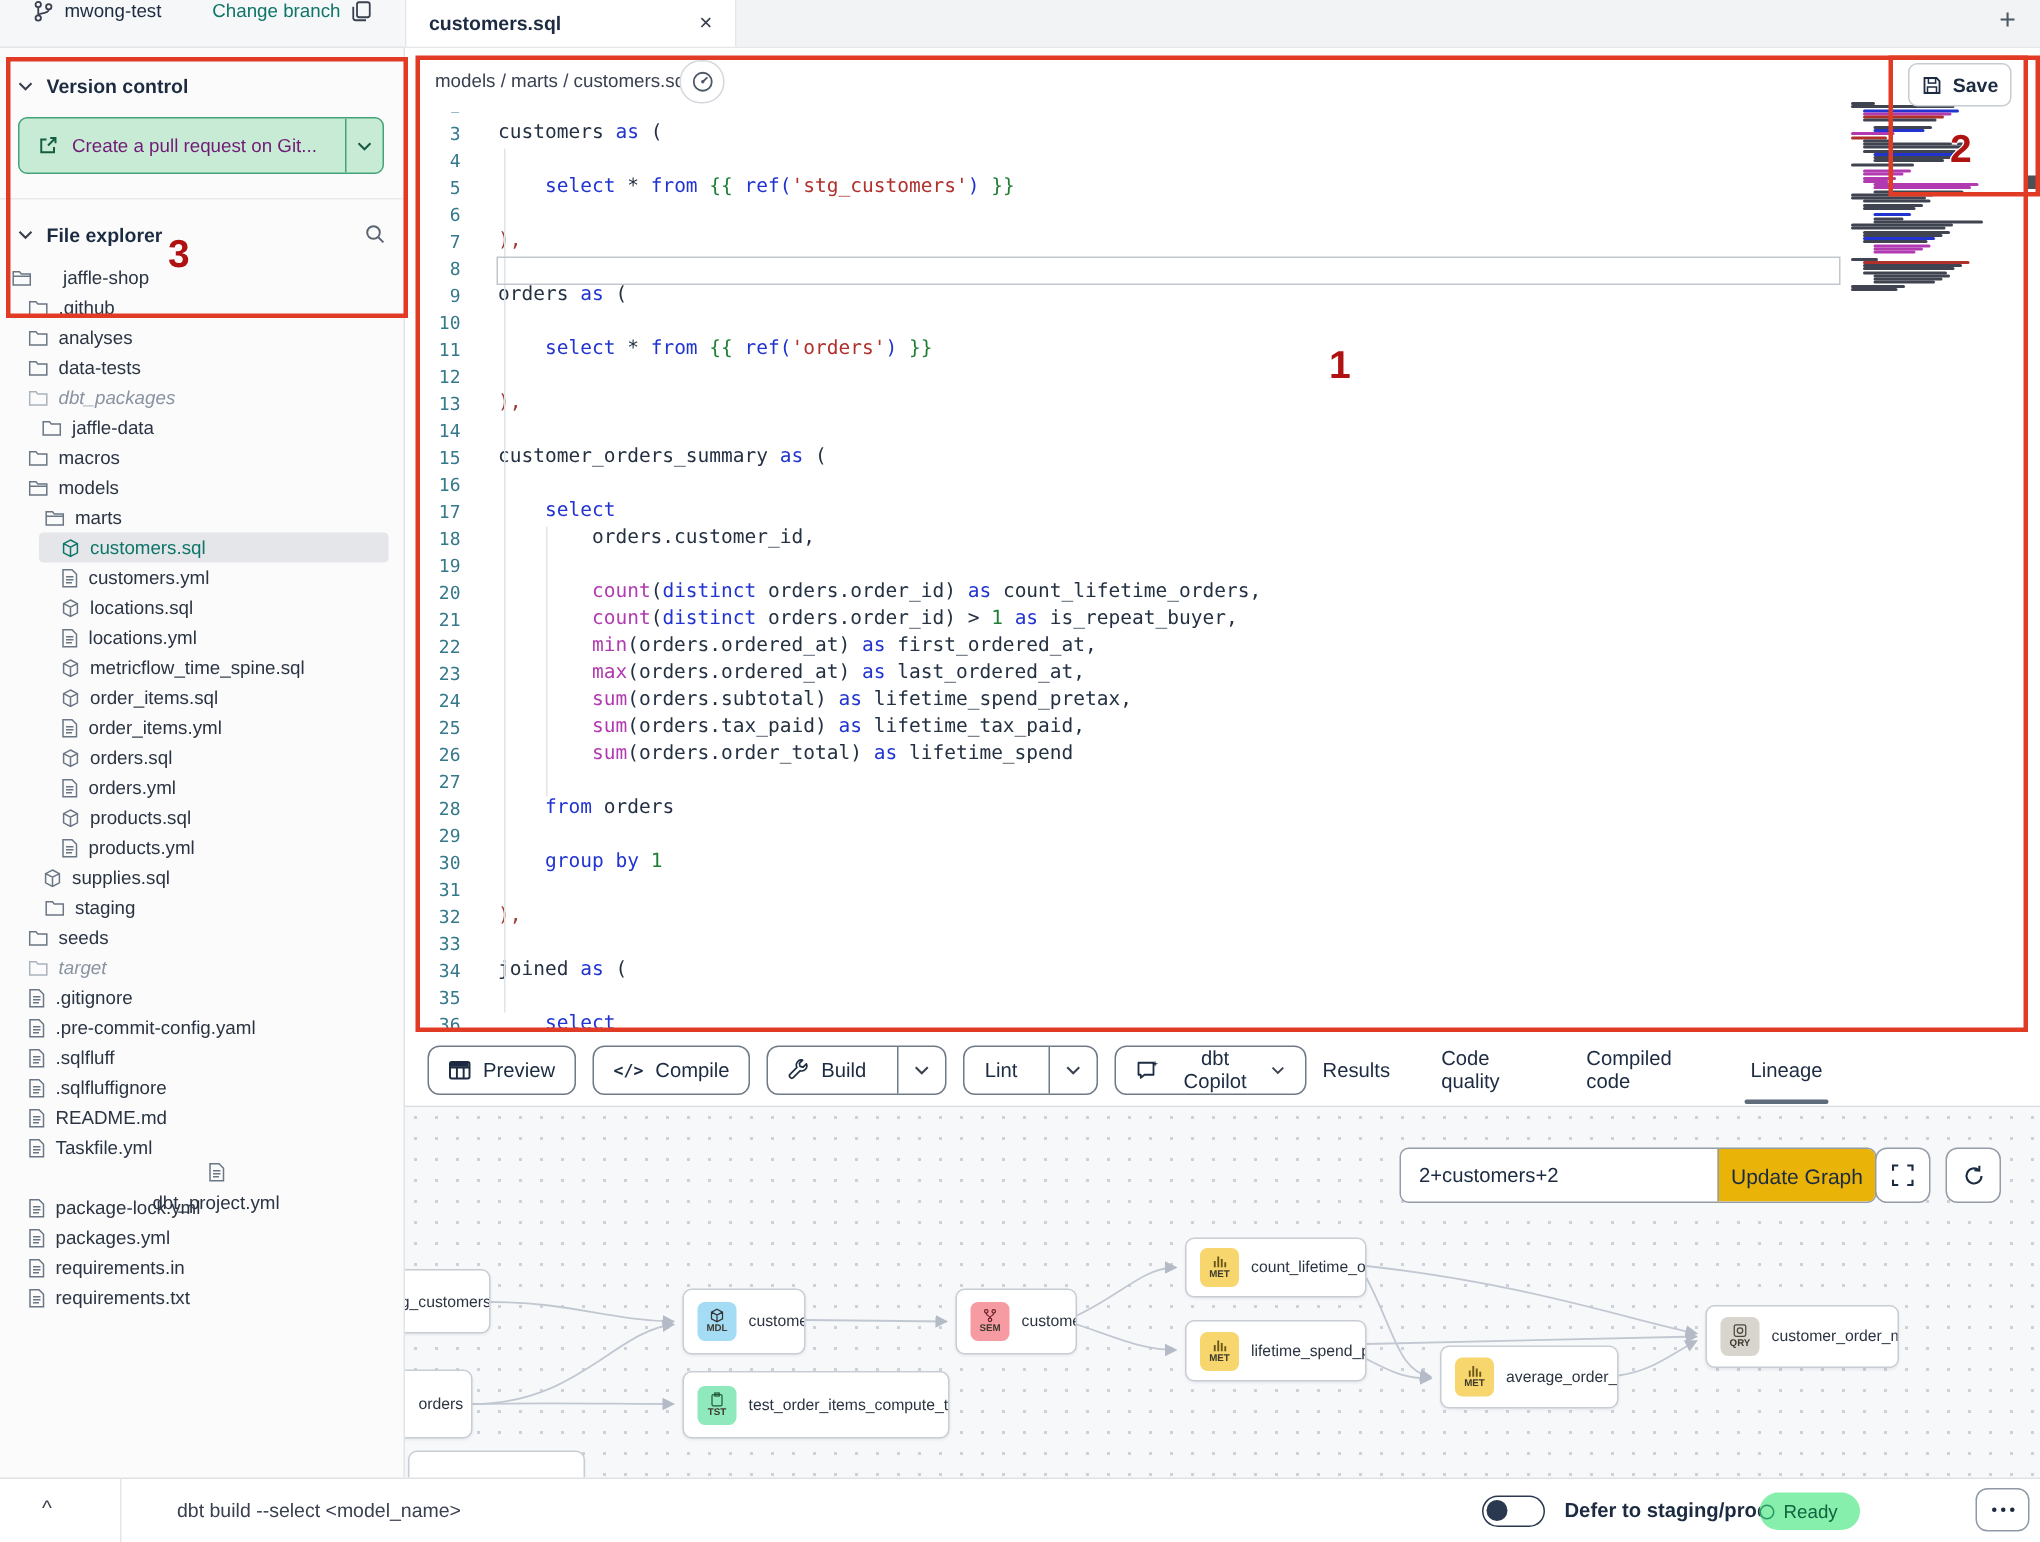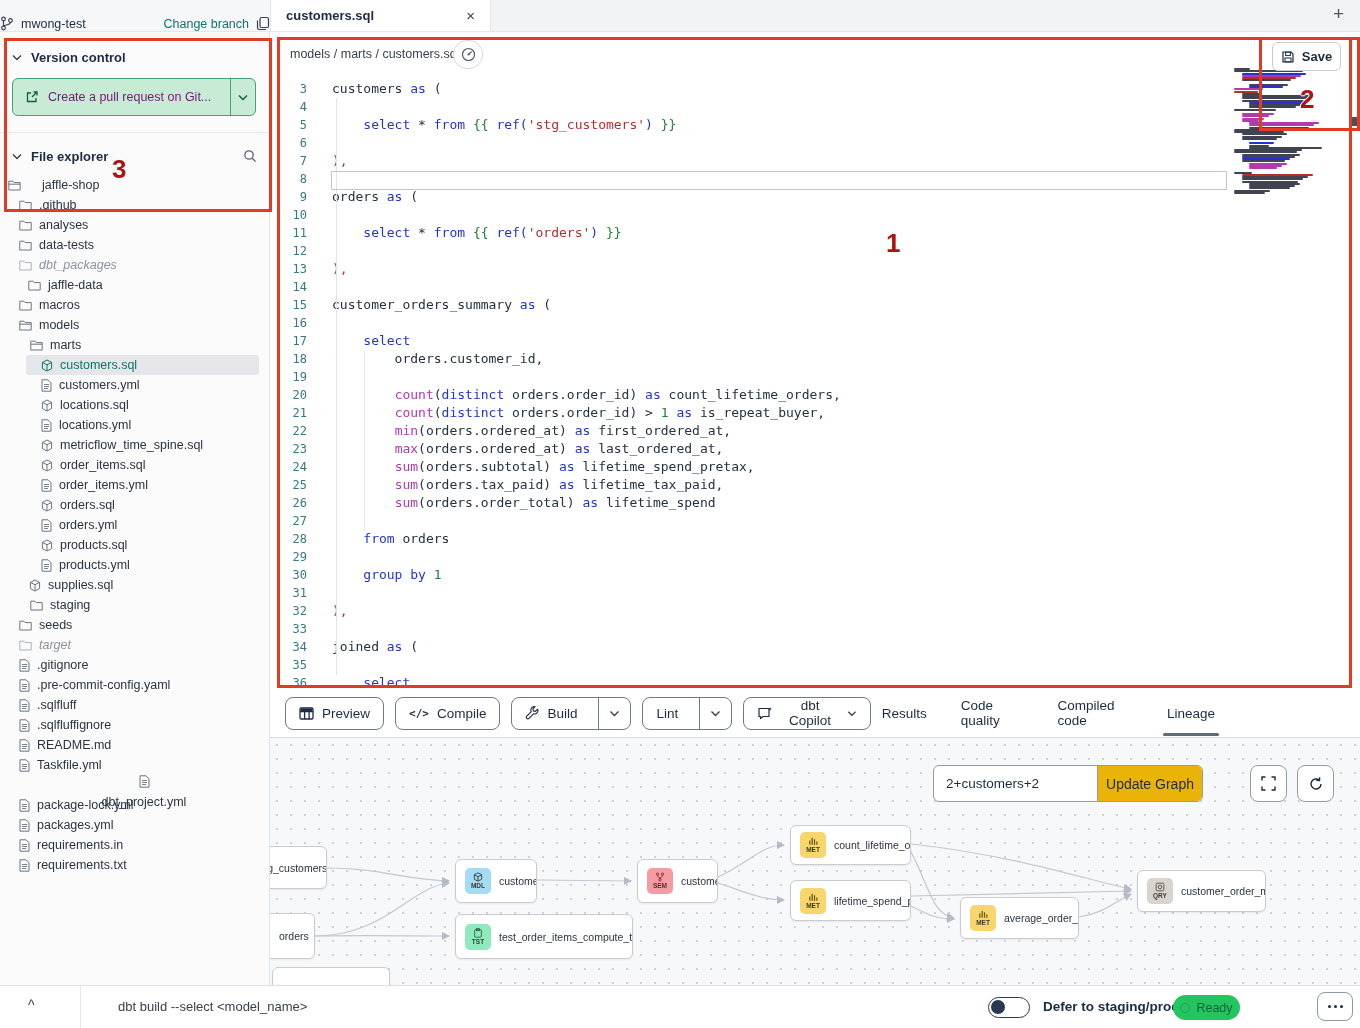--- a/index.html
+++ b/index.html
@@ -3,21 +3,21 @@
 <meta charset="utf-8">
 <style>
   html,body{margin:0;padding:0}
   #app{position:relative;width:1360px;height:1028px;background:#fff;overflow:hidden;
        font-family:"Liberation Sans",sans-serif;color:#1c2b41;-webkit-font-smoothing:antialiased}
   svg{display:block}
 
   
   .topbar{position:absolute;left:0;top:0;width:1360px;height:32px;background:#f6f7f8;
           border-bottom:1px solid #e4e6e8;display:flex;box-sizing:border-box;z-index:5}
-  .topbar-left{width:270px;flex:none;display:flex;align-items:flex-end;gap:7px;padding:0 0;box-sizing:border-box}
+  .topbar-left{width:270px;flex:none;display:flex;align-items:flex-start;gap:7px;padding:0 22px;box-sizing:border-box}
   .branch-name{font-size:12.5px;color:#1c2b41}
   .change-branch{margin-left:auto;font-size:12.5px;color:#0e7569;cursor:pointer}
   .tabstrip{flex:1;display:flex;background:#f2f3f4;position:relative;border-left:1px solid #e4e6e8}
   .tab-active{width:220px;background:#fff;border-right:1px solid #e4e6e8;display:flex;align-items:center;
               padding:0 15px;box-sizing:border-box;font-size:13px;font-weight:700}
   .tab-close{margin-left:auto;font-size:15px;font-weight:400;color:#39404f;cursor:pointer;line-height:1}
   .newtab-btn{position:absolute;right:16px;top:3px;font-size:19px;color:#4d5866;cursor:pointer}
 
   
   .sidebar{position:absolute;left:0;top:32px;width:270px;height:953px;background:#fbfbfc;
@@ -77,21 +77,21 @@
   .code-glyph{font-family:"DejaVu Sans Mono",monospace;font-size:11px;font-weight:700}
   .rtabs{margin-left:auto;margin-right:145px;display:flex;gap:34px;height:100%;align-items:center}
   .rtab{font-size:13.5px;color:#1c2b41;height:100%;display:flex;align-items:center;position:relative;cursor:pointer}
   .rtab.active::after{content:"";position:absolute;left:-4px;right:-4px;bottom:1px;height:3px;background:#5d6b7a;border-radius:2px}
 
   
   .lineage{position:absolute;left:270px;top:737px;right:0;height:248px;overflow:hidden;background:#f7f8fa;
            background-image:radial-gradient(#cdd2da 1px,transparent 1.3px);background-size:14px 14px;
            border-top:1px solid #d9dbdf;box-sizing:border-box;z-index:1}
   .lin-ctl{position:absolute;top:27px;height:37px;display:flex;box-sizing:border-box}
-  .selector-wrap{left:663px;width:270px;border:1px solid #949ca8;border-radius:6px;background:#fff;overflow:hidden}
+  .selector-wrap{left:663px;width:318px;border:1px solid #949ca8;border-radius:6px;background:#fff;overflow:hidden}
   .selector-input{flex:1;display:flex;align-items:center;padding:0 12px;font-size:13.5px;color:#1c2b41}
   .update-btn{width:104px;background:#eab308;border-left:1px solid #949ca8;display:flex;align-items:center;
               justify-content:center;font-size:14px;cursor:pointer}
   .sq-btn{width:37px;border:1px solid #949ca8;border-radius:8px;background:#fff;display:flex;align-items:center;
           justify-content:center;cursor:pointer}
   .edges{position:absolute;left:0;top:0;width:1090px;height:248px}
   .lnode{position:absolute;background:#fff;border:1px solid #c8ccd3;border-radius:6px;
          box-shadow:0 1px 2px rgba(20,30,50,.07);display:flex;align-items:center;gap:8px;padding:0 9px;
          box-sizing:border-box;overflow:hidden;white-space:nowrap;cursor:pointer}
   .lbadge{flex:none;width:26px;height:26px;border-radius:5px;display:flex;flex-direction:column;align-items:center;
@@ -104,22 +104,22 @@
              border-top:1px solid #dfe1e4;box-sizing:border-box;z-index:5}
   .sb-caret{position:absolute;left:28px;top:11px;font-size:14px;color:#39404f;cursor:pointer}
   .sb-div{position:absolute;left:80px;top:0;width:1px;height:42px;background:#e4e6e9}
   .sb-cmd{position:absolute;left:118px;top:13px;font-size:13px;color:#39404f}
   .toggle{position:absolute;left:988px;top:11px;width:42px;height:21px;border:1.5px solid #2a3950;border-radius:12px;
           background:#fff;box-sizing:border-box;cursor:pointer}
   .toggle .knob{position:absolute;left:2px;top:2px;width:14px;height:14px;border-radius:50%;background:#2a3950}
   .sb-defer{position:absolute;left:1043px;top:13px;font-size:13.5px;font-weight:700;color:#1c2b41}
   .sb-help{position:absolute;left:1213px;top:13px;width:15px;height:15px;border:1px solid #5a6472;border-radius:50%;
            font-size:10px;color:#5a6472;display:flex;align-items:center;justify-content:center;box-sizing:border-box}
-  .ready-pill{position:absolute;left:1173px;top:9px;width:67px;height:25px;background:#22c55e;border-radius:13px;
-              display:flex;align-items:center;justify-content:center;gap:6px;font-size:12.5px;color:#11643f}
+  .ready-pill{position:absolute;left:1173px;top:9px;width:67px;height:25px;background:#86efac;border-radius:13px;
+              display:flex;align-items:center;justify-content:flex-start;gap:6px;font-size:12.5px;color:#11643f}
   .ready-dot{width:10px;height:10px;border:1.4px solid #2a9765;border-radius:50%;box-sizing:border-box}
   .more-btn{position:absolute;left:1317px;top:6px;width:36px;height:29px;border:1px solid #8f99a5;border-radius:8px;
             background:#fff;display:flex;align-items:center;justify-content:center;gap:3px;cursor:pointer;box-sizing:border-box}
   .more-btn i{width:3px;height:3px;border-radius:50%;background:#1c2b41}
 
   
   .ann{position:absolute;border:3px solid #e23b25;box-sizing:border-box;pointer-events:none;z-index:50}
   .annlbl{position:absolute;z-index:51;color:#b01111;font-weight:700;font-size:26px;pointer-events:none;
           text-shadow:0 1px 0 #fff,0 -1px 0 #fff,1px 0 0 #fff,-1px 0 0 #fff}
 </style>

